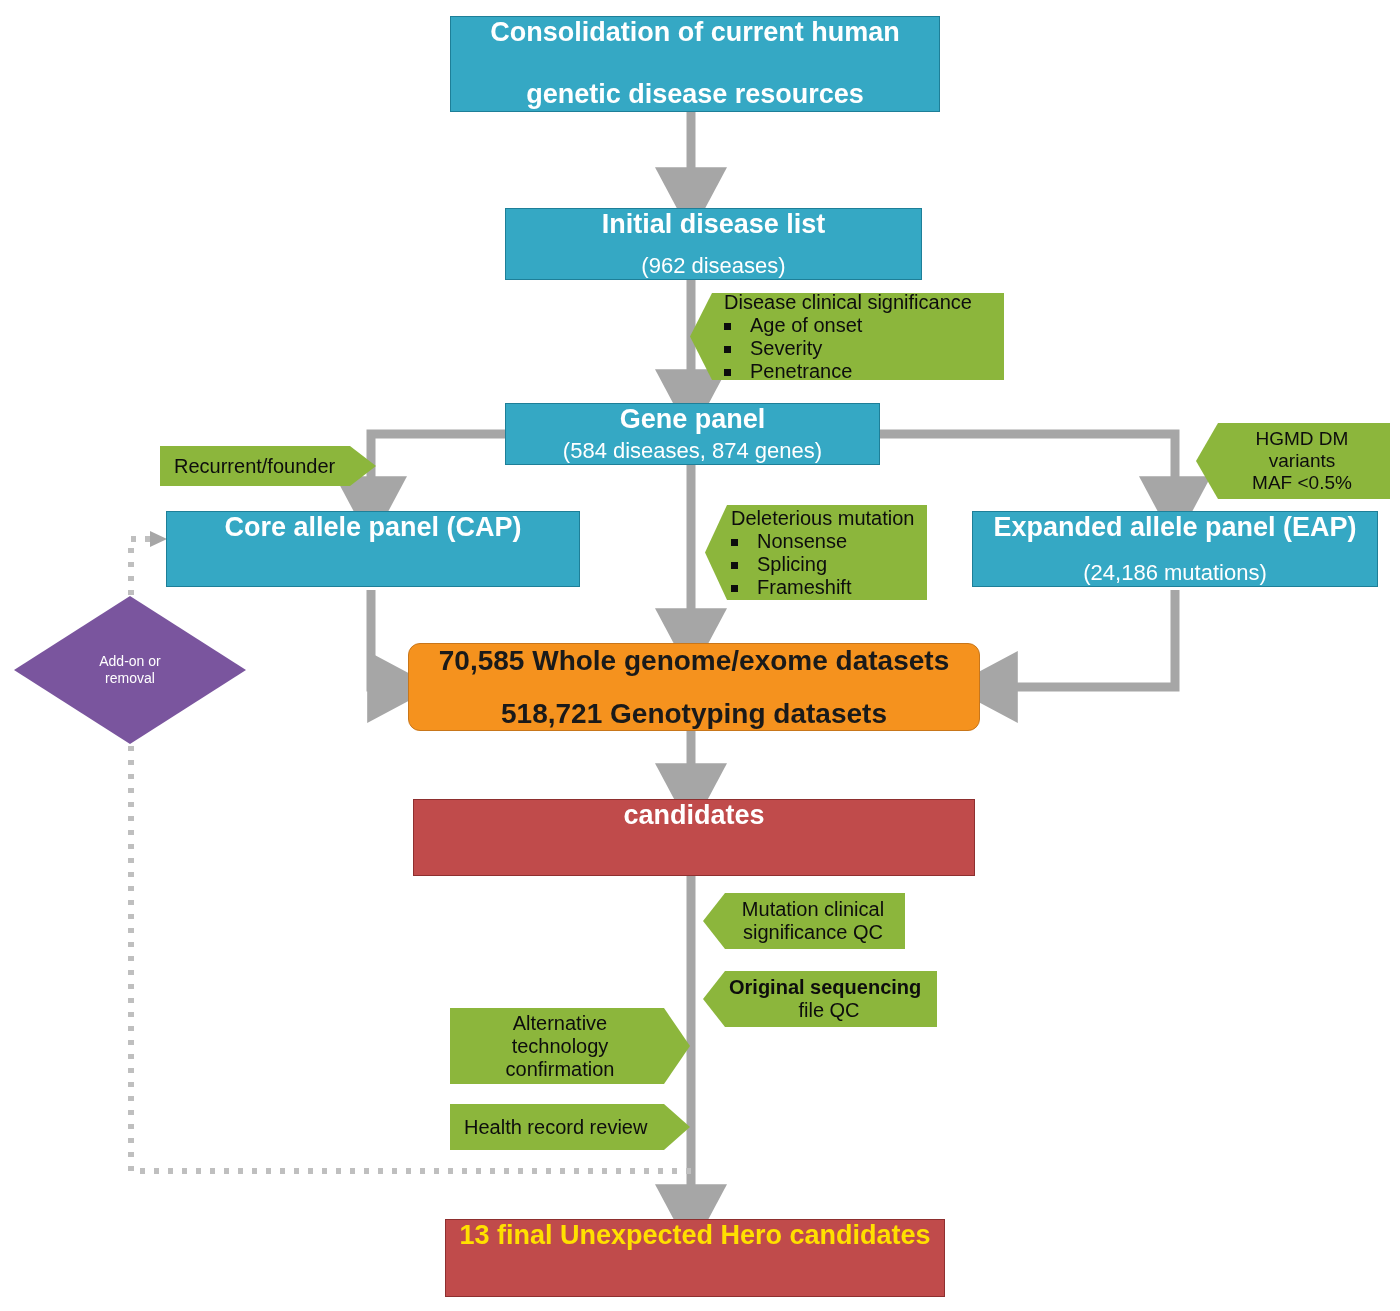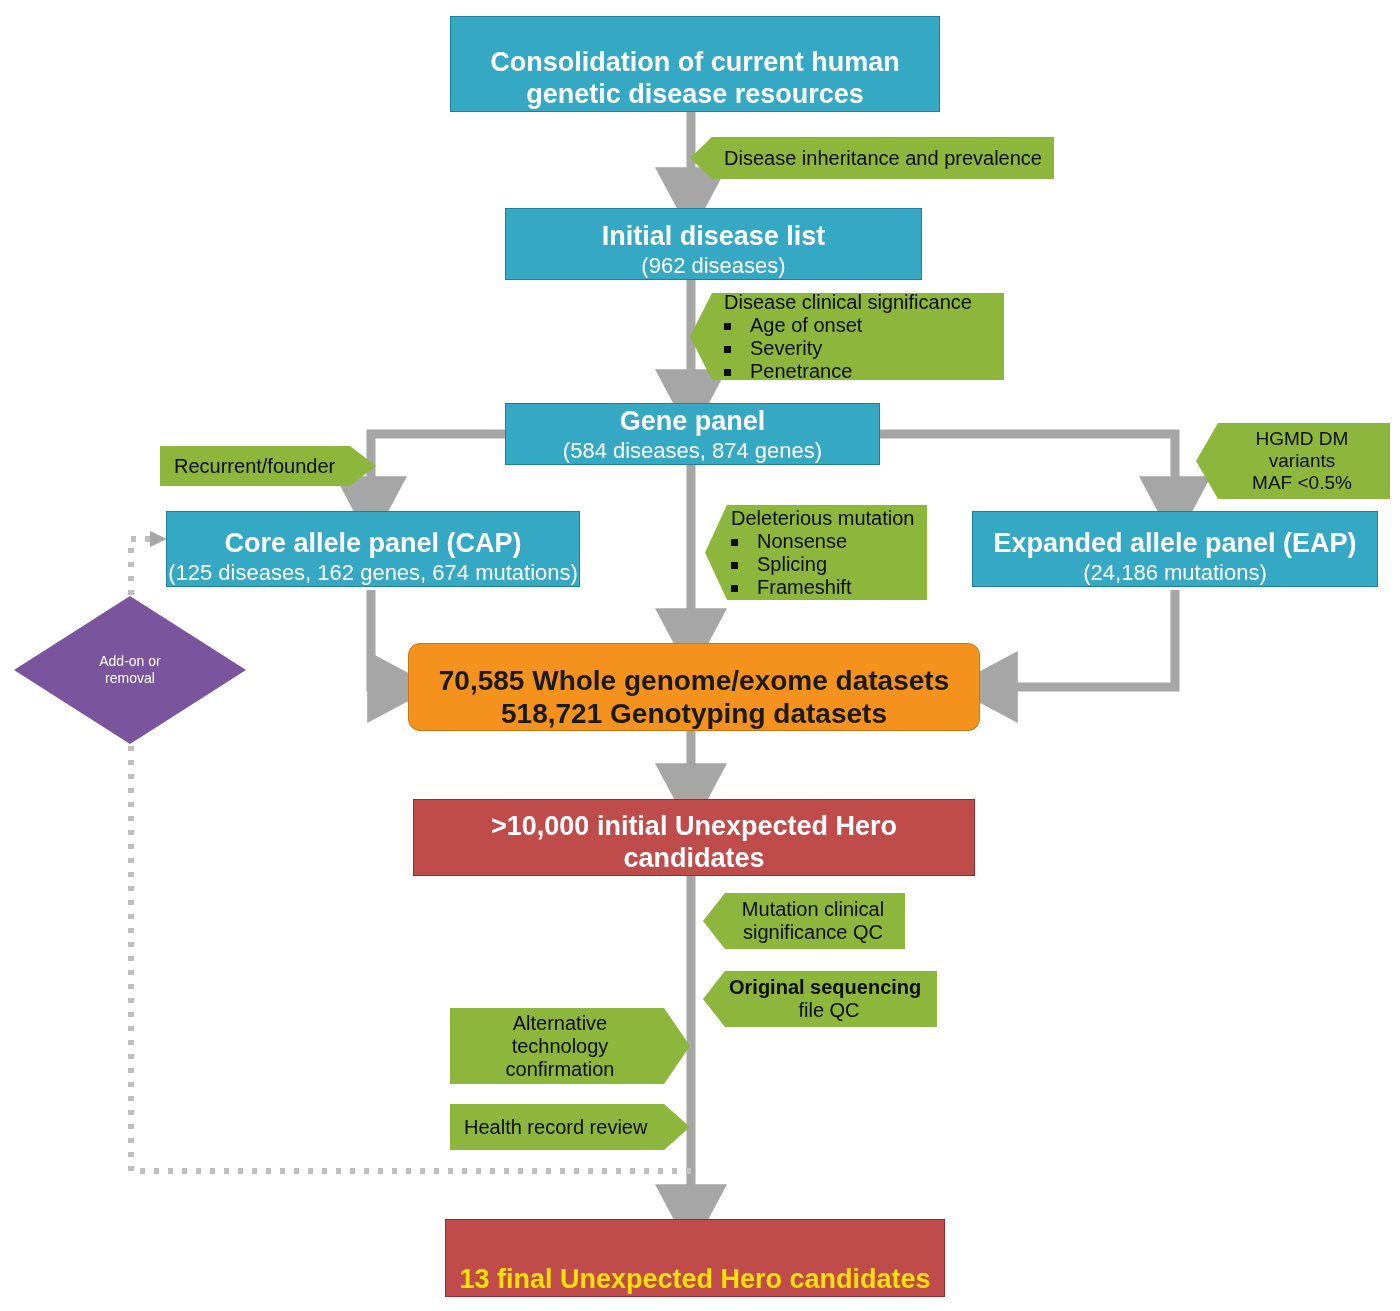--- a/index.html
+++ b/index.html
@@ -1,21 +1,21 @@
 <!DOCTYPE html>
 <html><head>
 <meta charset="utf-8">
 <style>
   html,body{margin:0;padding:0;background:#ffffff;}
   body{width:1400px;height:1311px;font-family:"Liberation Sans",sans-serif;position:relative;overflow:hidden;}
   #canvas{position:absolute;left:0;top:0;width:1400px;height:1311px;}
   svg.wires{position:absolute;left:0;top:0;width:1400px;height:1311px;pointer-events:none;}
 
   .node{position:absolute;box-sizing:border-box;display:flex;flex-direction:column;
-        align-items:center;justify-content:flex-end;text-align:center;line-height:1.18;}
+        align-items:center;justify-content:space-between;text-align:center;line-height:1.18;}
 
   .blue{background:#35A8C4;border:1.5px solid #1E7F98;color:#ffffff;}
   .blue .t1{font-weight:bold;font-size:27px;}
   .blue .t2{font-weight:normal;font-size:22px;}
 
   .orange{background:#F5921E;border:1.5px solid #C8761A;color:#1a1a1a;border-radius:12px;
           font-weight:bold;font-size:28px;}
   .red{background:#C04B4B;border:1.5px solid #8E2F2F;color:#ffffff;font-weight:bold;font-size:27px;}
   .red.final{color:#FFE000;}
 
@@ -80,23 +80,20 @@
       <path d="M131,637 L131,539 L151,539"></path>
     </g>
     <path d="M150,531 L150,547 L167,539 z" fill="#A6A6A6"></path>
   </svg>
 
   <div class="node blue" style="left:450px;top:16px;width:490px;height:96px;">
     <span class="t1">Consolidation of current human</span>
     <span class="t1">genetic disease resources</span>
   </div>
 
-  <div class="green point-left" style="left:690px;top:137px;width:364px;height:42px;">
-    <div class="line pad-l">Disease inheritance and prevalence</div>
-  </div>
 
   <div class="node blue" style="left:505px;top:208px;width:417px;height:72px;">
     <span class="t1">Initial disease list</span>
     <span class="t2">(962 diseases)</span>
   </div>
 
   <div class="green point-left" style="left:690px;top:293px;width:314px;height:87px;">
     <div class="line pad-l">Disease clinical significance</div>
     <div class="bul pad-l">
       <span class="sq"></span>
@@ -122,21 +119,20 @@
   </div>
 
   <div class="green point-left" style="left:1196px;top:423px;width:194px;height:76px;text-align:center;font-size:19px;">
     <div class="line pad-l" style="padding-left:26px;padding-right:8px;">HGMD DM</div>
     <div class="line pad-l" style="padding-left:26px;padding-right:8px;">variants</div>
     <div class="line pad-l" style="padding-left:26px;padding-right:8px;">MAF &lt;0.5%</div>
   </div>
 
   <div class="node blue" style="left:166px;top:511px;width:414px;height:76px;">
     <span class="t1">Core allele panel (CAP)</span>
-    <span class="t2">(125 diseases, 162 genes, 674 mutations)</span>
   </div>
 
   <div class="green point-left" style="left:705px;top:505px;width:222px;height:95px;">
     <div class="line pad-l" style="padding-left:26px;">Deleterious mutation</div>
     <div class="bul pad-l" style="padding-left:26px;">
       <span class="sq"></span>
       <span>Nonsense</span>
     </div>
     <div class="bul pad-l" style="padding-left:26px;">
       <span class="sq"></span>
@@ -161,21 +157,20 @@
   <div class="diamond" style="left:14px;top:596px;">
     <div class="shape">
       <div class="lbl">
         <div>Add-on or</div>
         <div>removal</div>
       </div>
     </div>
   </div>
 
   <div class="node red" style="left:413px;top:799px;width:562px;height:77px;">
-    <span>&gt;10,000 initial Unexpected Hero</span>
     <span>candidates</span>
   </div>
 
   <div class="green point-left" style="left:703px;top:893px;width:202px;height:56px;text-align:center;">
     <div class="line pad-l" style="padding-left:26px;padding-right:8px;">Mutation clinical</div>
     <div class="line pad-l" style="padding-left:26px;padding-right:8px;">significance QC</div>
   </div>
 
   <div class="green point-left" style="left:703px;top:971px;width:234px;height:56px;text-align:center;">
     <div class="line pad-l" style="padding-left:26px;padding-right:23px;font-weight:bold;">Original sequencing</div>

